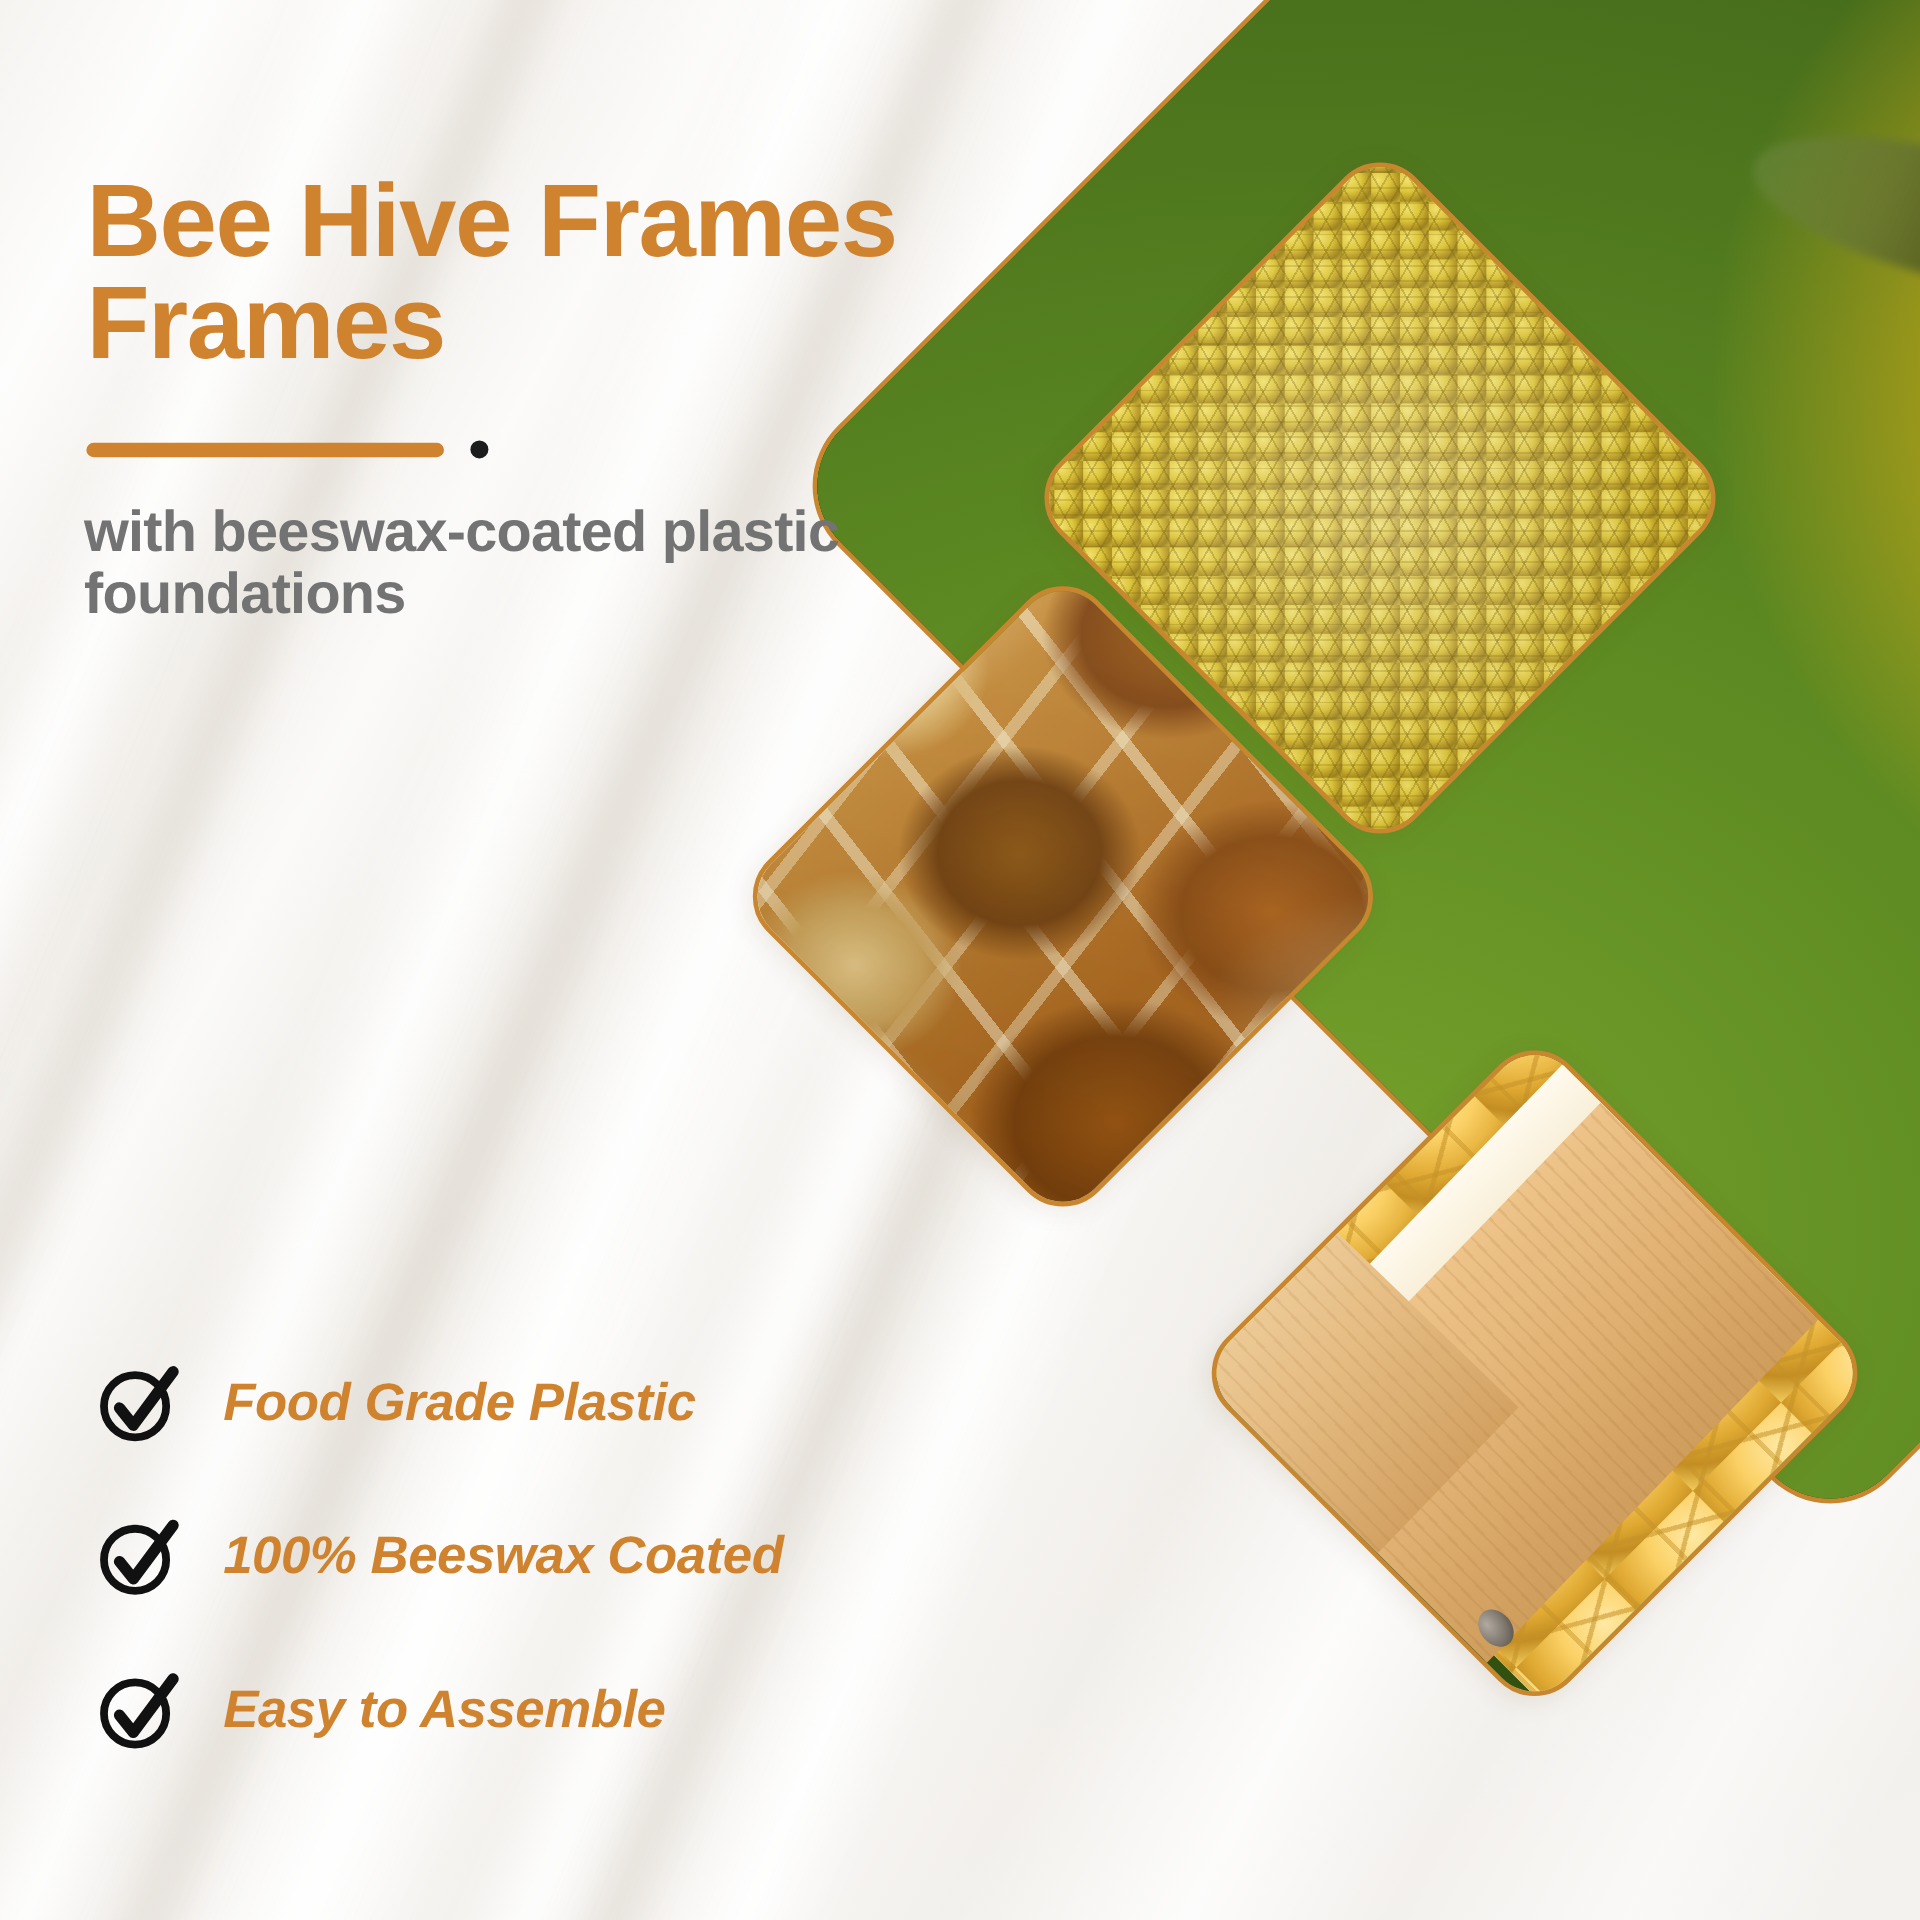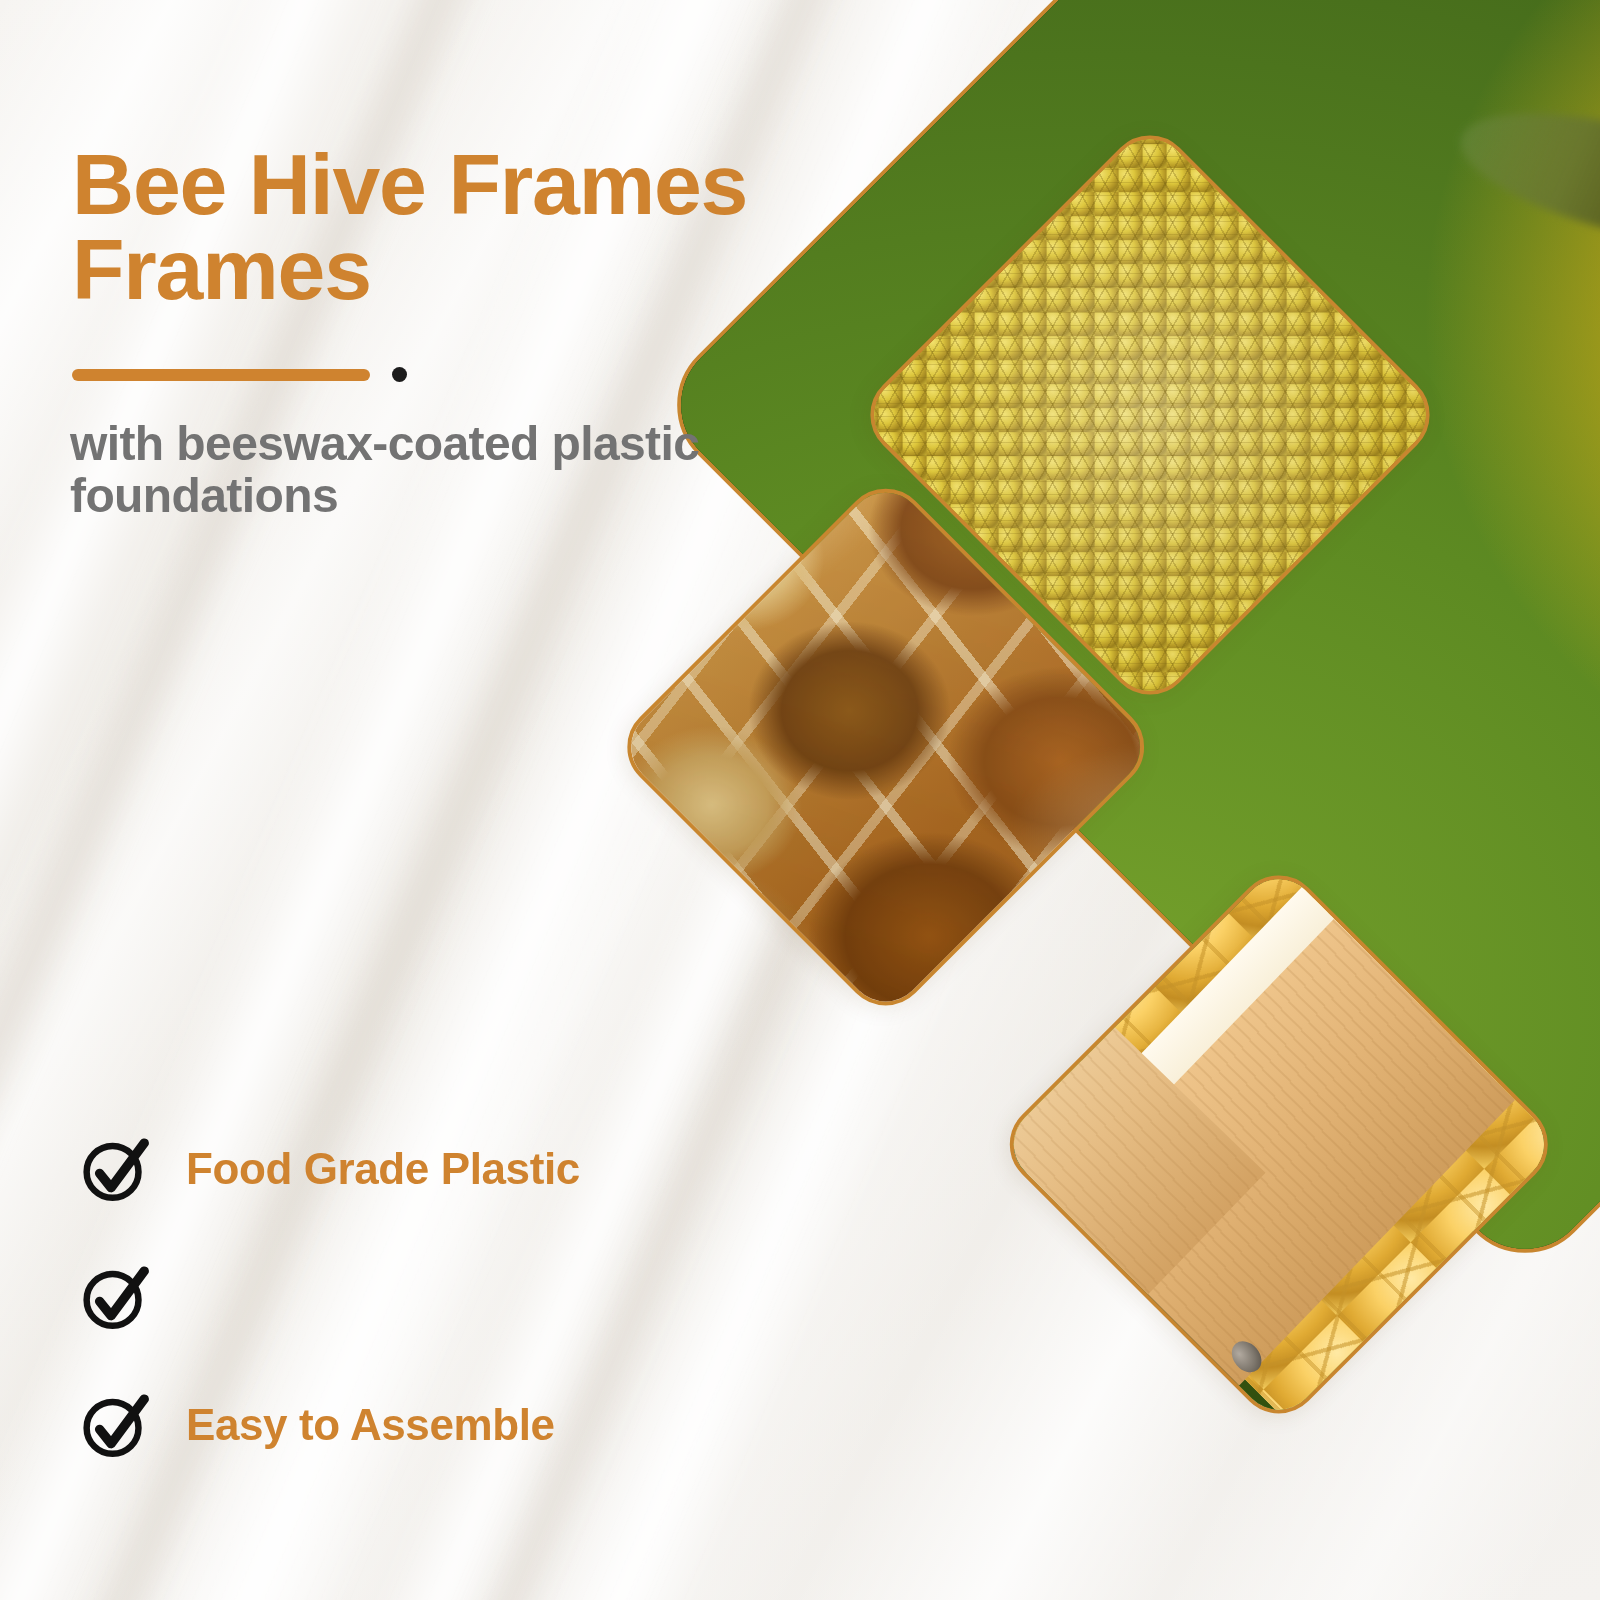--- a/index.html
+++ b/index.html
@@ -260,20 +260,21 @@
     font-weight:700;
     line-height:1.08;
     letter-spacing:-.6px;
   }
 
   
   .features {
     position:absolute;
     left:78px; top:1105px;
     width:760px;
+    font-style:italic;
   }
   .feature {
     display:flex;
     align-items:center;
     gap:36px;
     height:128px;
   }
   .check-icon { width:72px; height:72px; flex:0 0 72px; display:block; }
   .feature-label {
     color:#cf832f;
@@ -347,20 +348,21 @@
         <path d="M30 56 L46 76 L92 14" fill="none" stroke="#111" stroke-width="13" stroke-linecap="round" stroke-linejoin="round"></path>
       </svg>
       <span class="feature-label">Food Grade Plastic</span>
     </div>
 
     <div class="feature">
       <svg class="check-icon" viewBox="0 0 100 100">
         <circle cx="48" cy="54" r="36" fill="none" stroke="#111" stroke-width="9"></circle>
         <path d="M30 56 L46 76 L92 14" fill="none" stroke="#111" stroke-width="13" stroke-linecap="round" stroke-linejoin="round"></path>
       </svg>
+      <span class="feature-label">100% Beeswax Coated</span>
     </div>
 
     <div class="feature">
       <svg class="check-icon" viewBox="0 0 100 100">
         <circle cx="48" cy="54" r="36" fill="none" stroke="#111" stroke-width="9"></circle>
         <path d="M30 56 L46 76 L92 14" fill="none" stroke="#111" stroke-width="13" stroke-linecap="round" stroke-linejoin="round"></path>
       </svg>
       <span class="feature-label">Easy to Assemble</span>
     </div>
 

